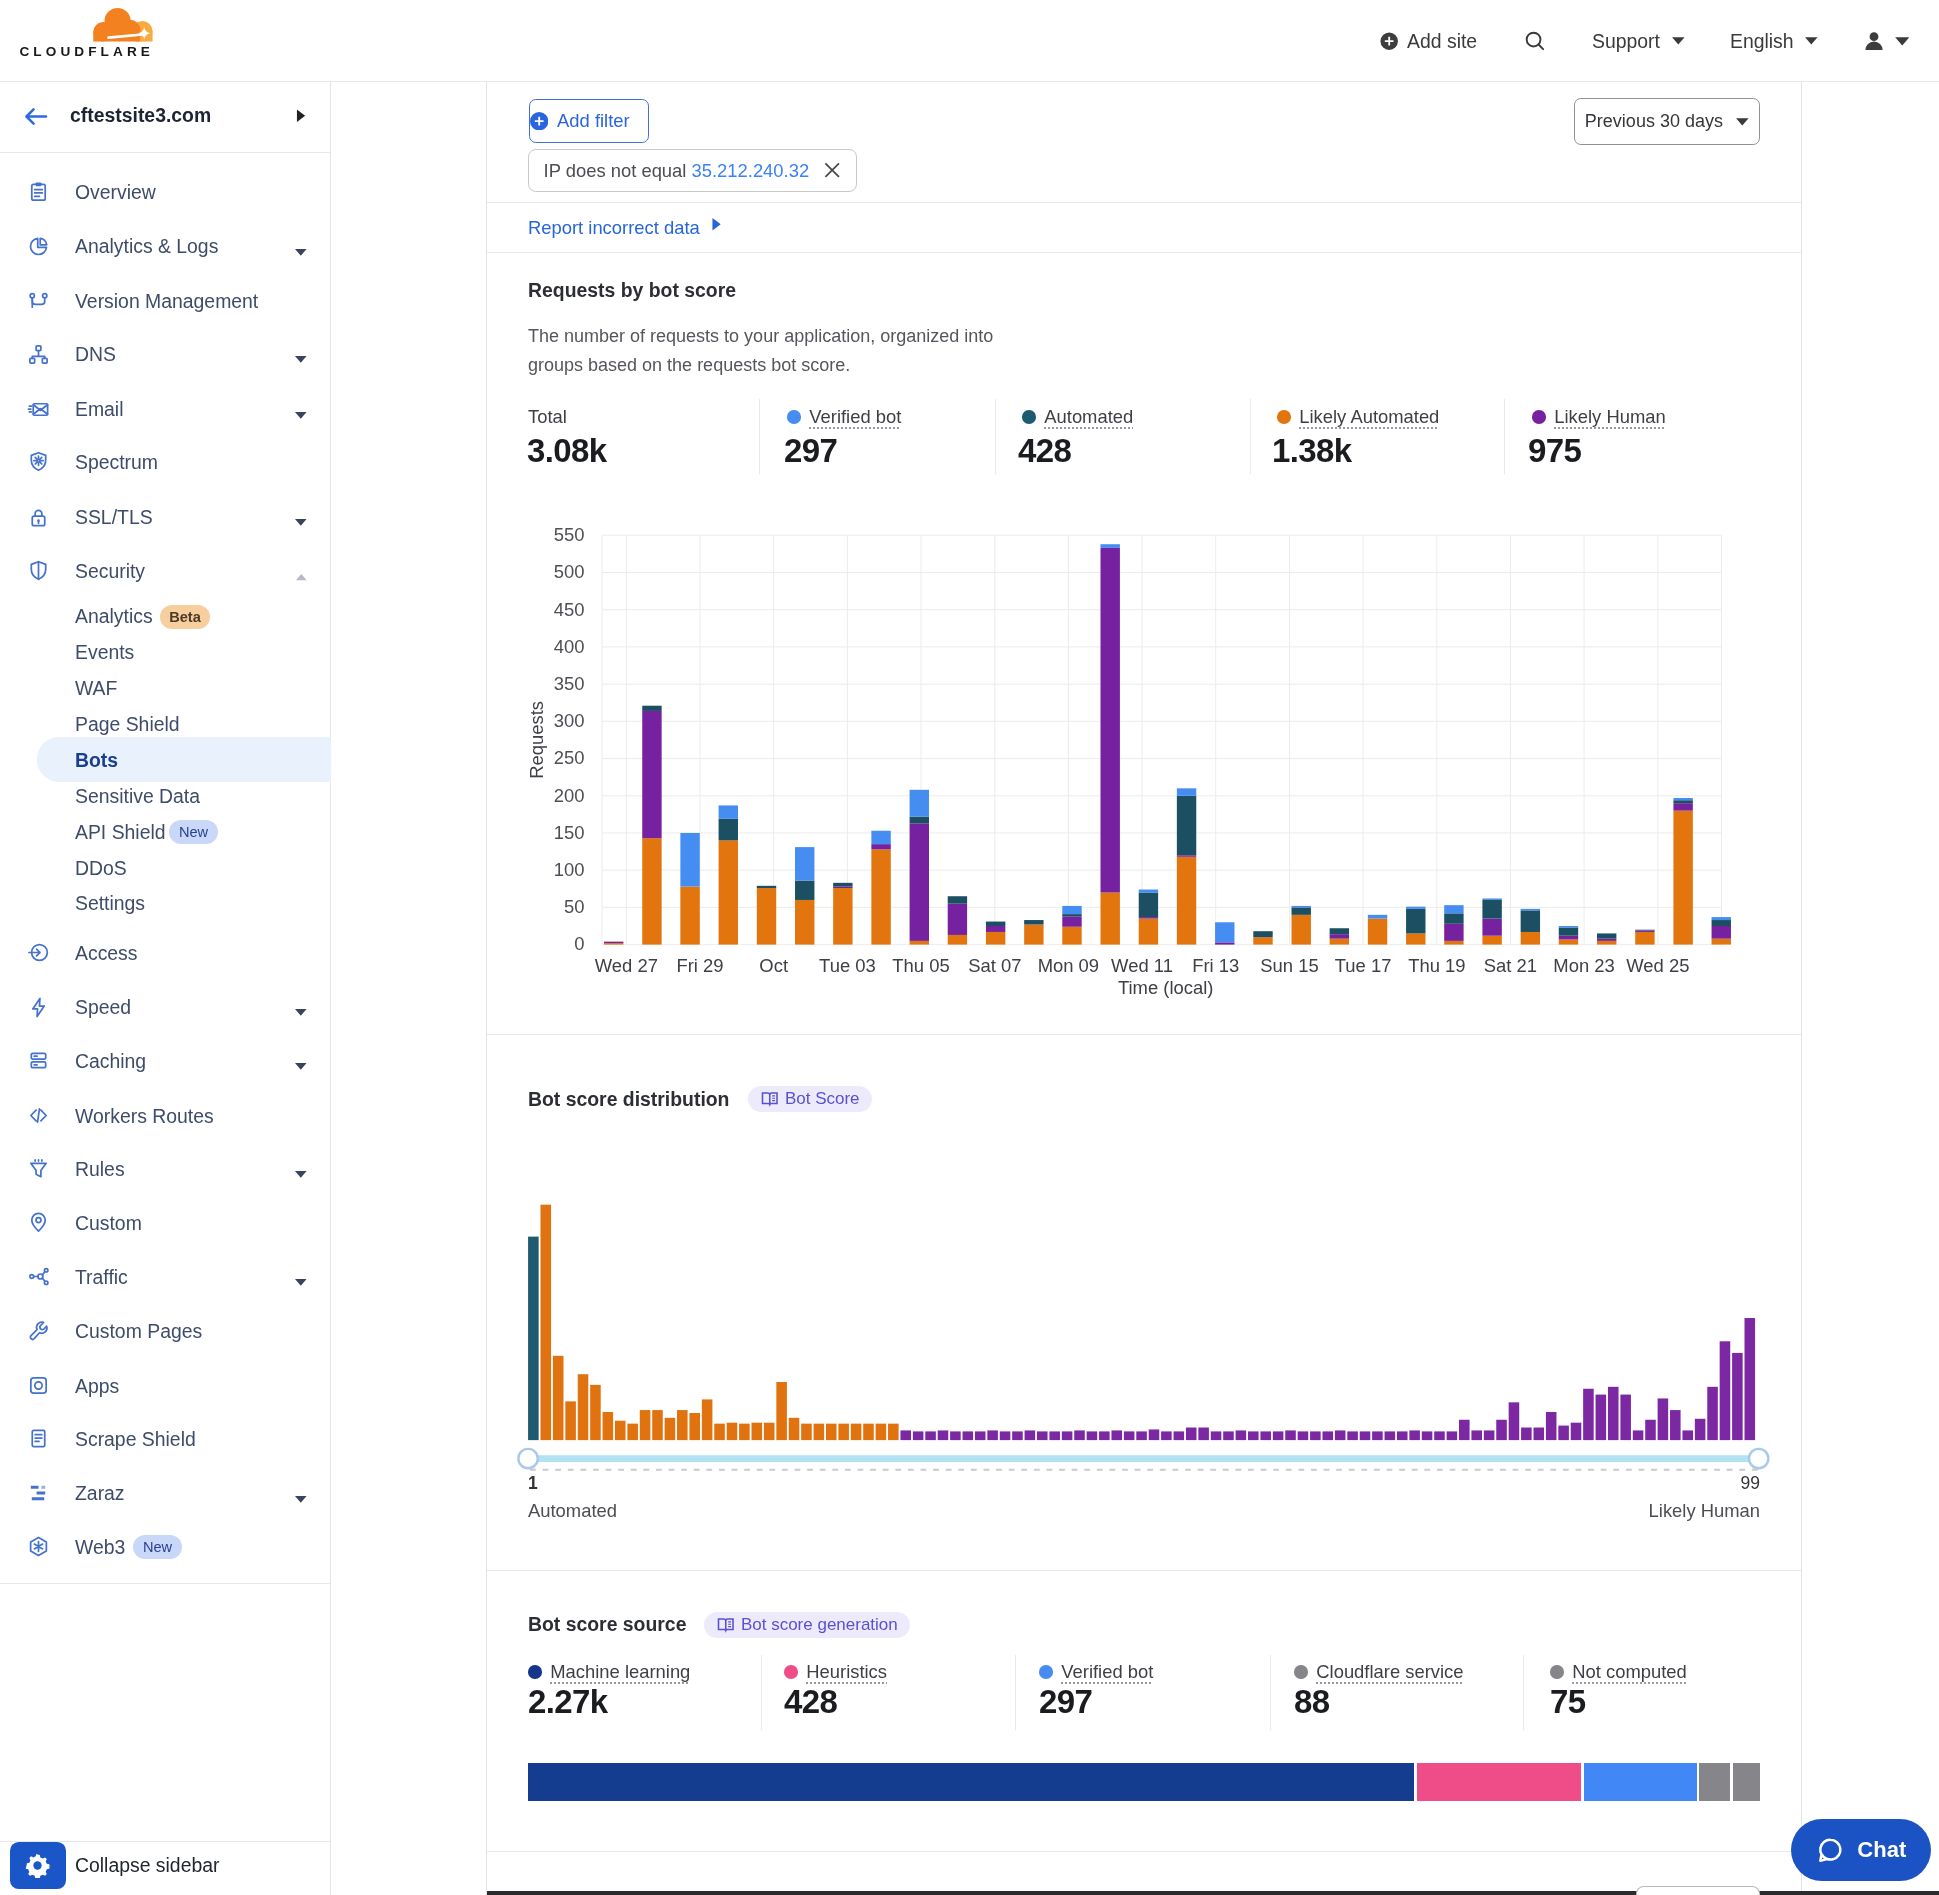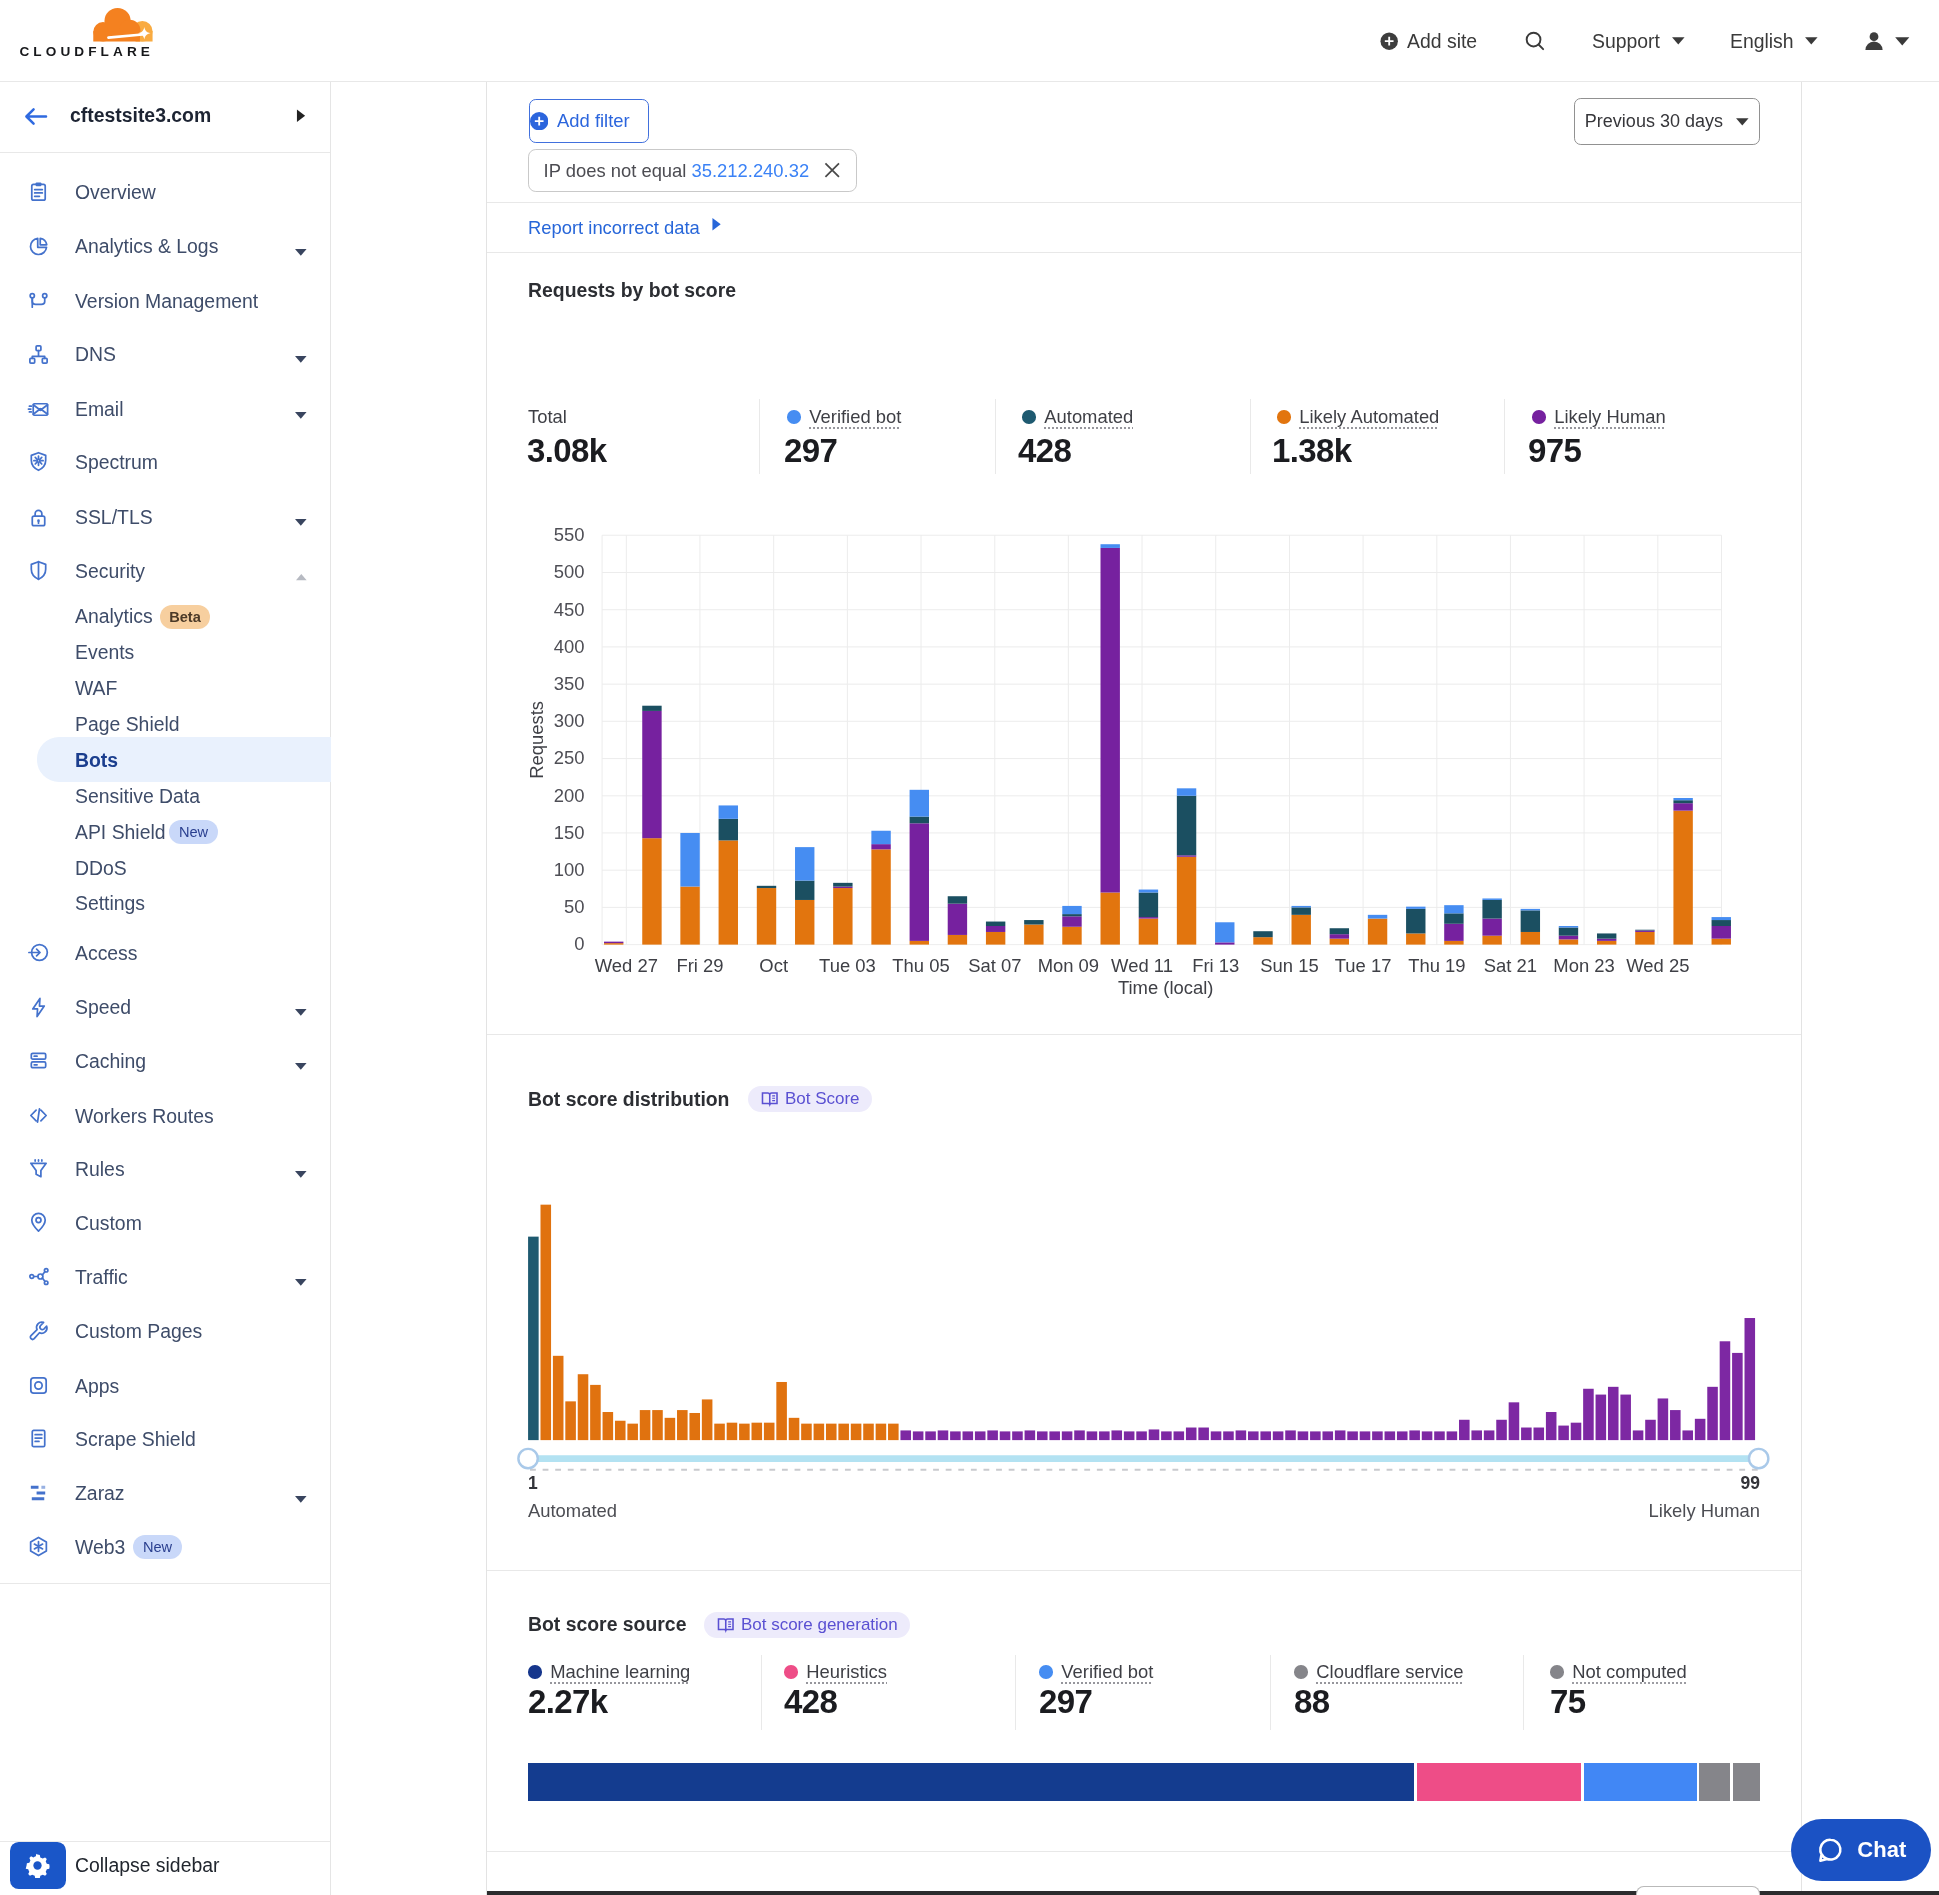--- a/index.html
+++ b/index.html
@@ -273,20 +273,21 @@
     </div>
 <div class="hline" style="left:487px;top:202px;width:1314px"></div>
 <div class="abs" style="left:528px;top:228px;transform:translateY(-50%);display:flex;align-items:flex-start;gap:11.6px">
 <span style="font-size:18.4px;color:#2766d9">Report incorrect data</span>
 <svg width="10.7" height="14.6" viewBox="0 0 11 15">
         <path d="M1.5 1 L10 7.5 L1.5 14 Z" fill="#2766d9"></path>
       </svg>
     </div>
 <div class="hline" style="left:487px;top:252px;width:1314px"></div>
 <div class="abs" style="left:528px;top:279px;font-size:19.4px;font-weight:bold;color:#2c2e33">Requests by bot score</div>
+<div class="abs" style="left:528px;top:322px;font-size:18px;color:#55565c;line-height:29px">The number of requests to your application, organized into<br>groups based on the requests bot score.</div>
 <div class="statlabel" style="left:528px;top:406px">Total</div>
 <div class="statval" style="left:527px;top:432px">3.08k</div>
 <div class="vline" style="left:759px;top:399px;height:75px"></div>
 <div class="vline" style="left:995px;top:399px;height:75px"></div>
 <div class="vline" style="left:1250px;top:399px;height:75px"></div>
 <div class="vline" style="left:1504px;top:399px;height:75px"></div>
 <div class="statlabel" style="left:787px;top:406px">
       <span class="dot" style="background:#468df2"></span>
       <span class="dotted">Verified bot</span>
     </div>
@@ -566,21 +567,21 @@
       <rect x="1270.95" y="199.00" width="10.9" height="55" fill="#7d28a3"></rect>
       <rect x="1283.76" y="152.00" width="10.9" height="102" fill="#7d28a3"></rect>
       <rect x="1296.57" y="164.00" width="10.9" height="90" fill="#7d28a3"></rect>
       <rect x="1309.38" y="128.00" width="10.9" height="126" fill="#7d28a3"></rect>
       <line x1="56" y1="284.5" x2="1324" y2="284.5" stroke="#c9cace" stroke-width="2" stroke-dasharray="6 7"></line>
       <line x1="54" y1="273" x2="1324" y2="273" stroke="#b3e2f2" stroke-width="7" stroke-linecap="round"></line>
       <circle cx="54" cy="273" r="10" fill="#ffffff" stroke="#a9c9e9" stroke-width="2.5"></circle>
       <circle cx="1324" cy="273" r="10" fill="#ffffff" stroke="#a9c9e9" stroke-width="2.5"></circle>
     </svg>
 <div class="abs" style="left:528px;top:1473px;font-size:17.5px;font-weight:bold;color:#33343a">1</div>
-<div class="abs" style="left:1760px;top:1473px;transform:translateX(-100%);font-size:17.5px;font-weight:bold;color:#33343a">99</div>
+<div class="abs" style="left:1760px;top:1473px;transform:translateX(-100%);font-size:17.5px;font-weight:normal;color:#33343a">99</div>
 <div class="abs" style="left:528px;top:1500px;font-size:18.4px;color:#4c4d53">Automated</div>
 <div class="abs" style="left:1760px;top:1500px;transform:translateX(-100%);font-size:18.4px;color:#4c4d53">Likely Human</div>
 <div class="hline" style="left:487px;top:1570px;width:1314px"></div>
 <div class="abs" style="left:528px;top:1613px;font-size:19.4px;font-weight:bold;color:#2c2e33">Bot score source</div>
 <div class="badge" style="left:704px;top:1612px">
       <svg width="17.5" height="15.5" viewBox="0 0 18 16">
         <path d="M1.5 2 h5.5 a2 2 0 0 1 2 2 a2 2 0 0 1 2-2 h5.5 v11 h-6 a1.5 1.5 0 0 0-1.5 1 a1.5 1.5 0 0 0-1.5-1 h-6 Z M9 4 v9.5" stroke="#5a50d2" stroke-width="1.6" fill="none"></path>
         <path d="M11.5 5h3 M11.5 7.5h3 M11.5 10h3" stroke="#5a50d2" stroke-width="1.2"></path>
       </svg>
       <span>Bot score generation</span>

